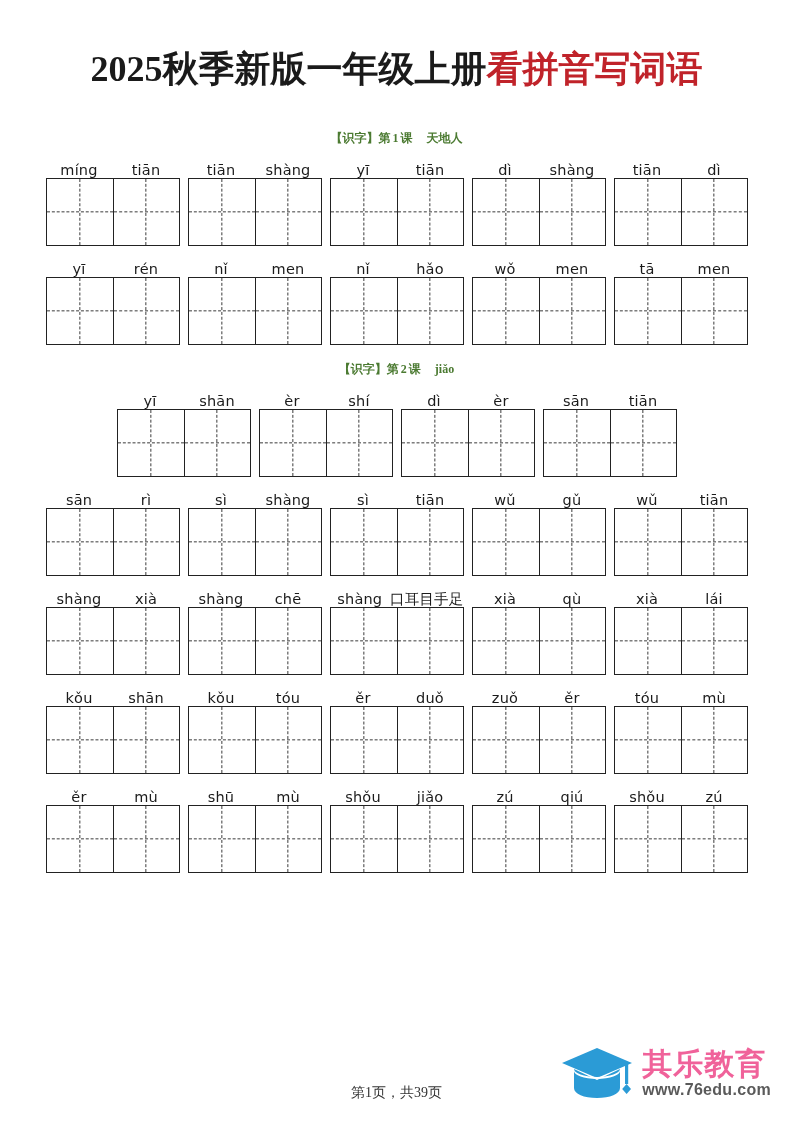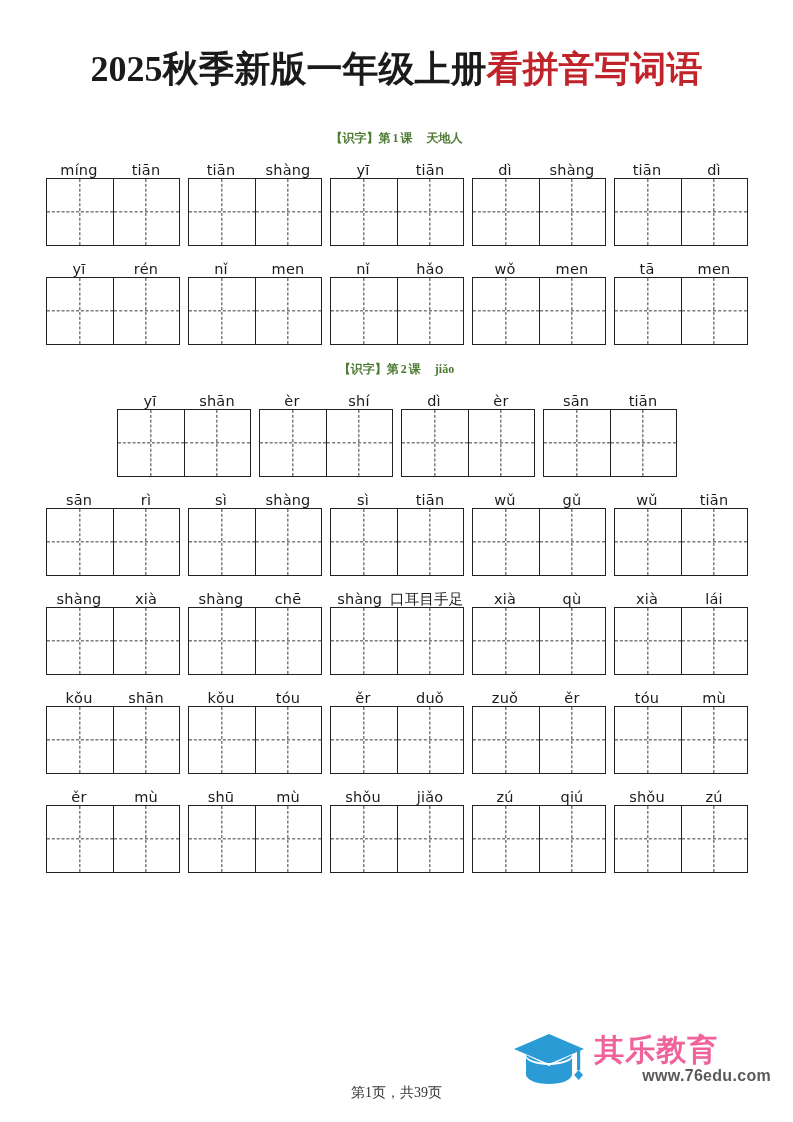--- a/index.html
+++ b/index.html
@@ -136,21 +136,21 @@
     bottom: 6px;
     text-align: center;
     font-family: "Liberation Serif", "DejaVu Serif", serif;
     font-size: 14px;
     color: #333333;
     margin-top: 8px;
   }
   .logo {
     position: absolute;
     right: 22px;
-    bottom: 20px;
+    bottom: 6px;
     display: flex;
     align-items: center;
     gap: 8px;
   }
   .logo-cap { width: 74px; height: 58px; display: block; }
   .logo-text {
     display: flex;
     flex-direction: column;
     align-items: flex-start;
     line-height: 1;
@@ -162,21 +162,20 @@
     color: #f0629a;
     letter-spacing: 1px;
     margin-bottom: 3px;
   }
   .logo-url {
     font-family: "Liberation Sans", "DejaVu Sans", sans-serif;
     font-weight: bold;
     font-size: 16px;
     color: #5a5a5a;
     letter-spacing: 0.3px;
-    margin-left: 48px;
   }
 </style>
 </head>
 <body>
 
 <div class="page">
 
   <h1 class="title">
     <span class="t-black">2025秋季新版一年级上册</span><span class="t-red">看拼音写词语</span>
   </h1>

